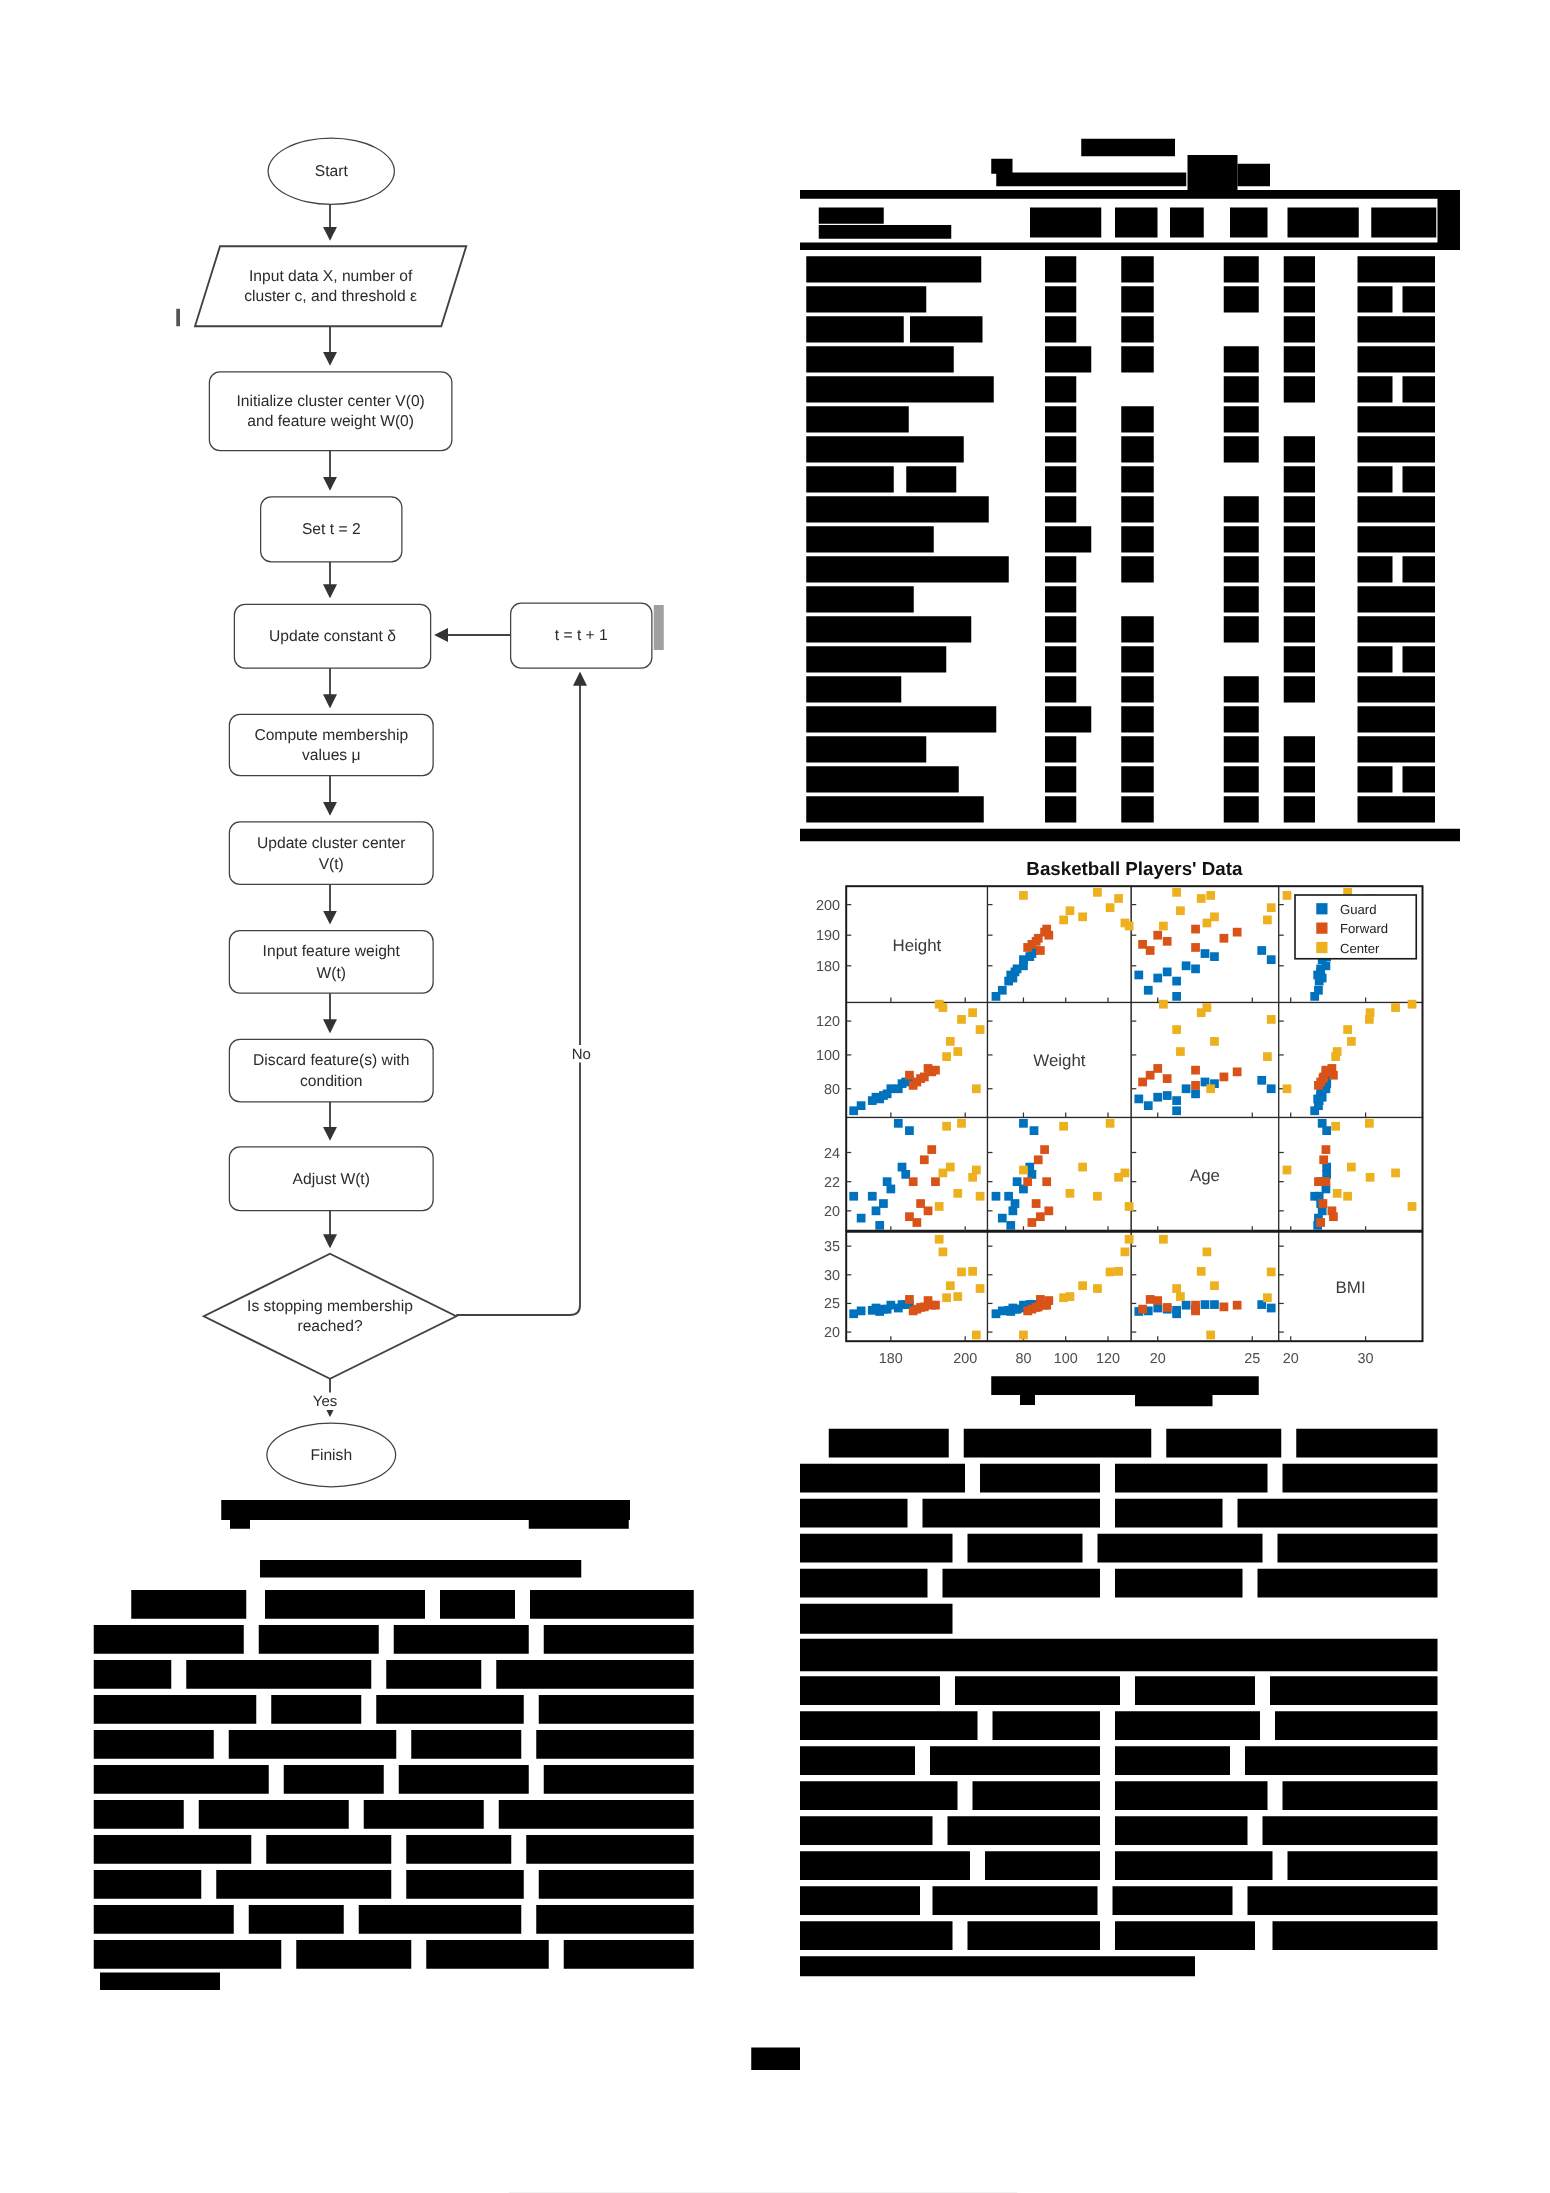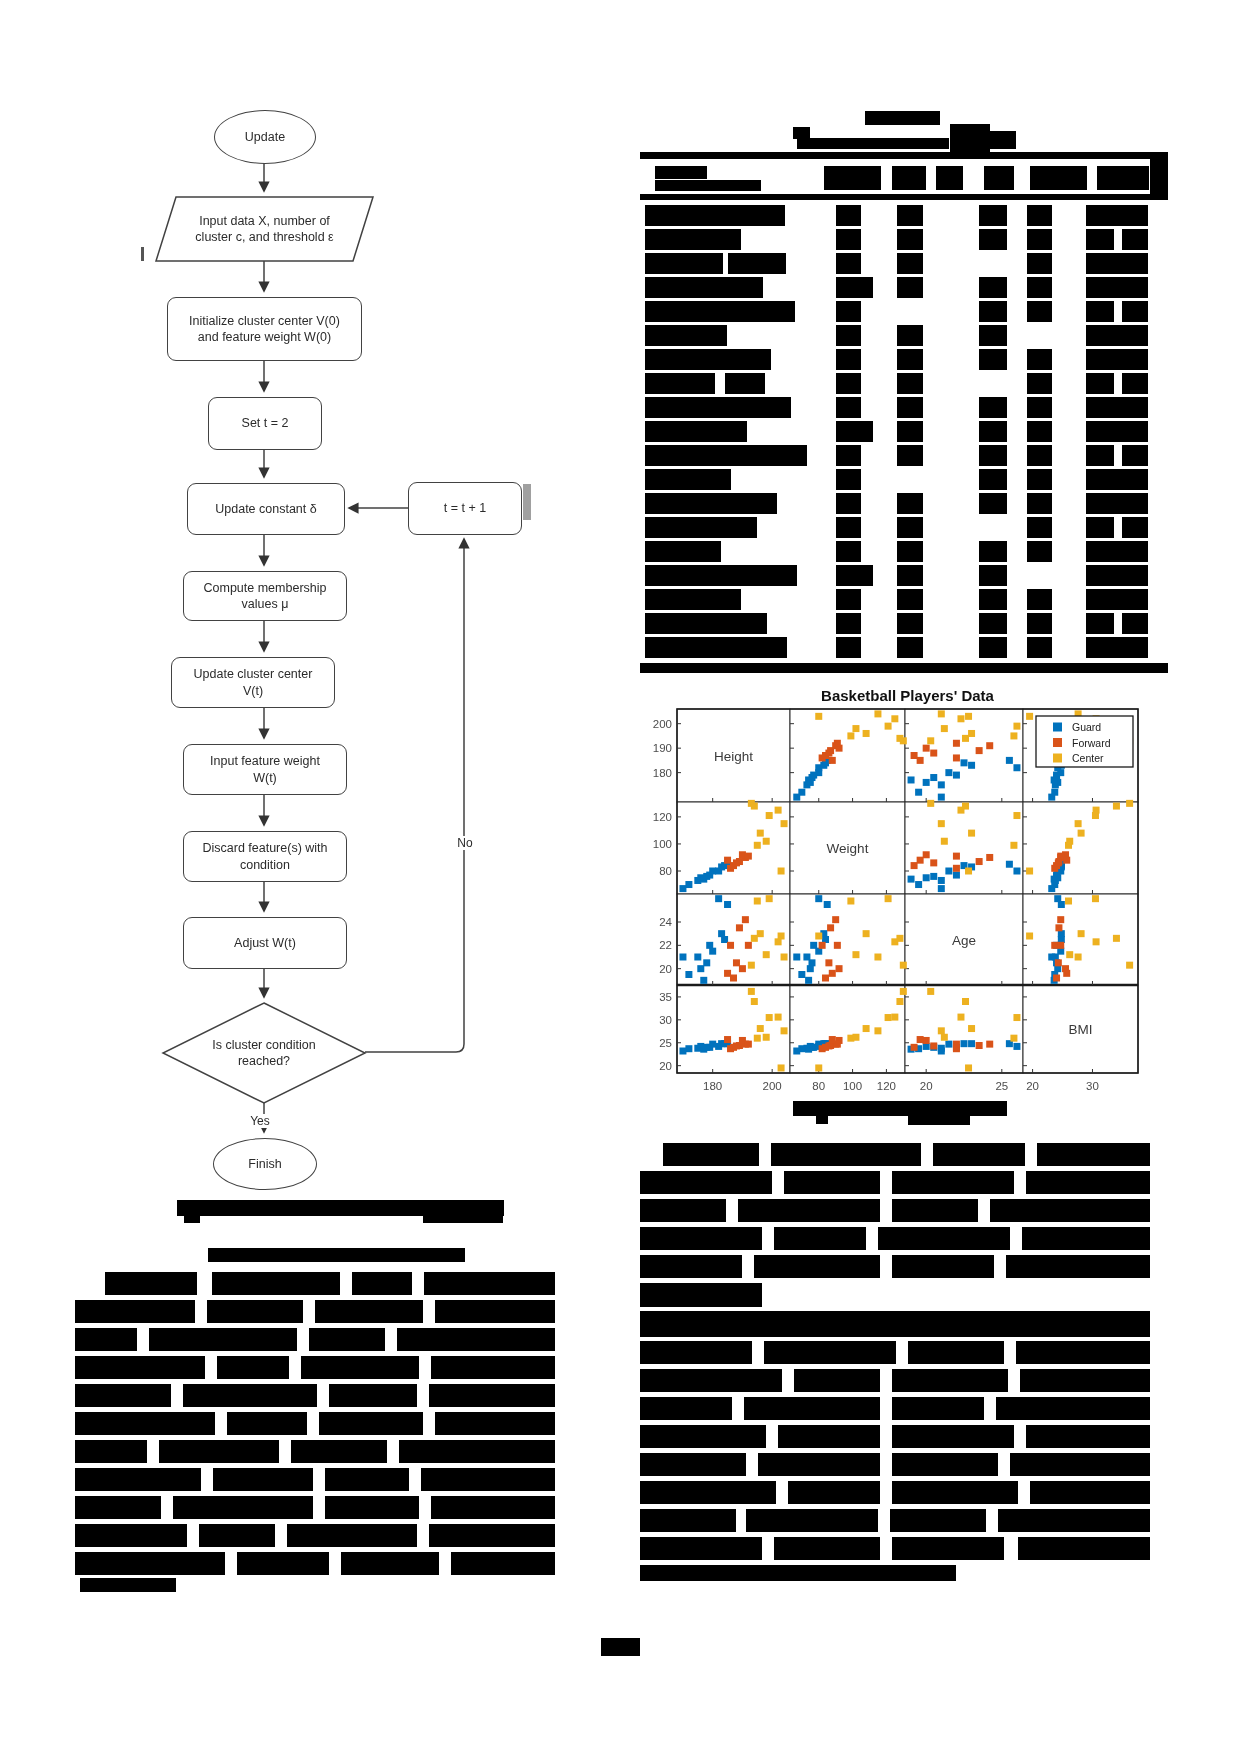--- a/index.html
+++ b/index.html
@@ -535,21 +535,21 @@
         <text x="1072" y="746.5" font-size="10.5" fill="#222" class="svgtext">Forward</text>
         <rect x="1053" y="753.5" width="9" height="9" fill="#EDB120"></rect>
         <text x="1072" y="762" font-size="10.5" fill="#222" class="svgtext">Center</text>
       </g>
   </svg>
 
   <div id="chart-title">Basketball Players' Data</div>
 
   <div id="node-layer">
       <div class="node ellipse" style="left: 214px; top: 110px; width: 100px; height: 52px;">
-        <div>Update</div>
+        <div>Start</div>
       </div>
       <div class="node bare" style="left: 156px; top: 197px; width: 217px; height: 64px;">
         <div>Input data X, number of</div>
         <div>cluster c, and threshold ε</div>
       </div>
       <div class="node rounded" style="left: 167px; top: 297px; width: 193px; height: 62px;">
         <div>Initialize cluster center V(0)</div>
         <div>and feature weight W(0)</div>
       </div>
       <div class="node rounded" style="left: 208px; top: 397px; width: 112px; height: 51px;">
@@ -558,37 +558,37 @@
       <div class="node rounded" style="left: 187px; top: 483px; width: 156px; height: 50px;">
         <div>Update constant δ</div>
       </div>
       <div class="node rounded" style="left: 408px; top: 482px; width: 112px; height: 51px;">
         <div>t = t + 1</div>
       </div>
       <div class="node rounded" style="left: 183px; top: 571px; width: 162px; height: 48px;">
         <div>Compute membership</div>
         <div>values μ</div>
       </div>
-      <div class="node rounded" style="left: 171px; top: 657px; width: 162px; height: 49px;">
+      <div class="node rounded" style="left: 183px; top: 657px; width: 162px; height: 49px;">
         <div>Update cluster center</div>
         <div>V(t)</div>
       </div>
       <div class="node rounded" style="left: 183px; top: 744px; width: 162px; height: 49px;">
         <div>Input feature weight</div>
         <div>W(t)</div>
       </div>
       <div class="node rounded" style="left: 183px; top: 831px; width: 162px; height: 49px;">
         <div>Discard feature(s) with</div>
         <div>condition</div>
       </div>
       <div class="node rounded" style="left: 183px; top: 917px; width: 162px; height: 50px;">
         <div>Adjust W(t)</div>
       </div>
       <div class="node bare" style="left: 163px; top: 1003px; width: 202px; height: 100px;">
-        <div>Is cluster condition</div>
+        <div>Is stopping membership</div>
         <div>reached?</div>
       </div>
       <div class="node ellipse" style="left: 213px; top: 1138px; width: 102px; height: 50px;">
         <div>Finish</div>
       </div>
     </div>
 
   <div id="redaction-layer">
       <div class="redact" style="left: 865px; top: 111px; width: 75px; height: 14px;"></div>
       <div class="redact" style="left: 793px; top: 127px; width: 17px; height: 12px;"></div>

